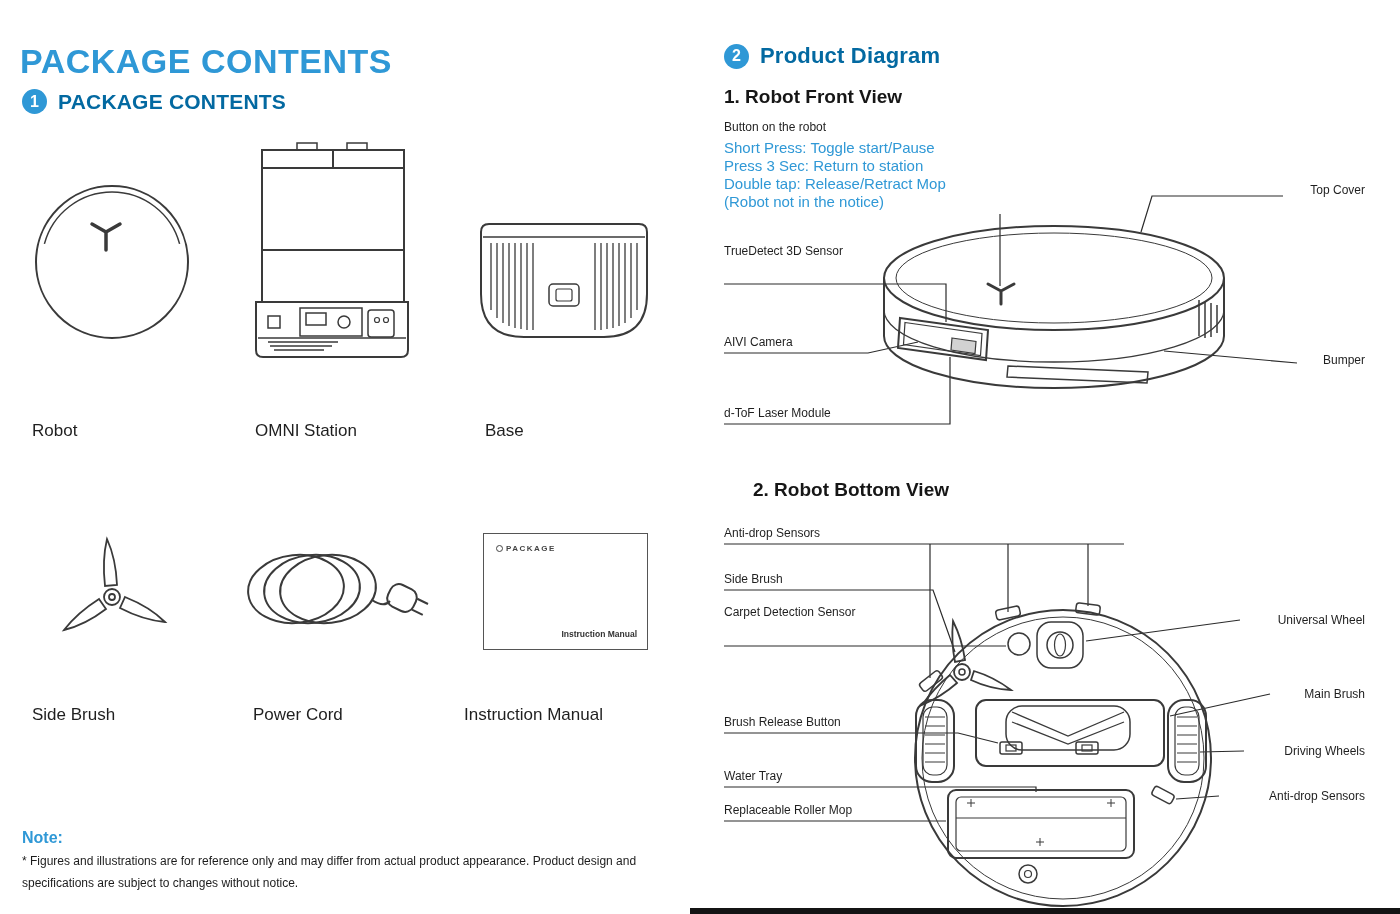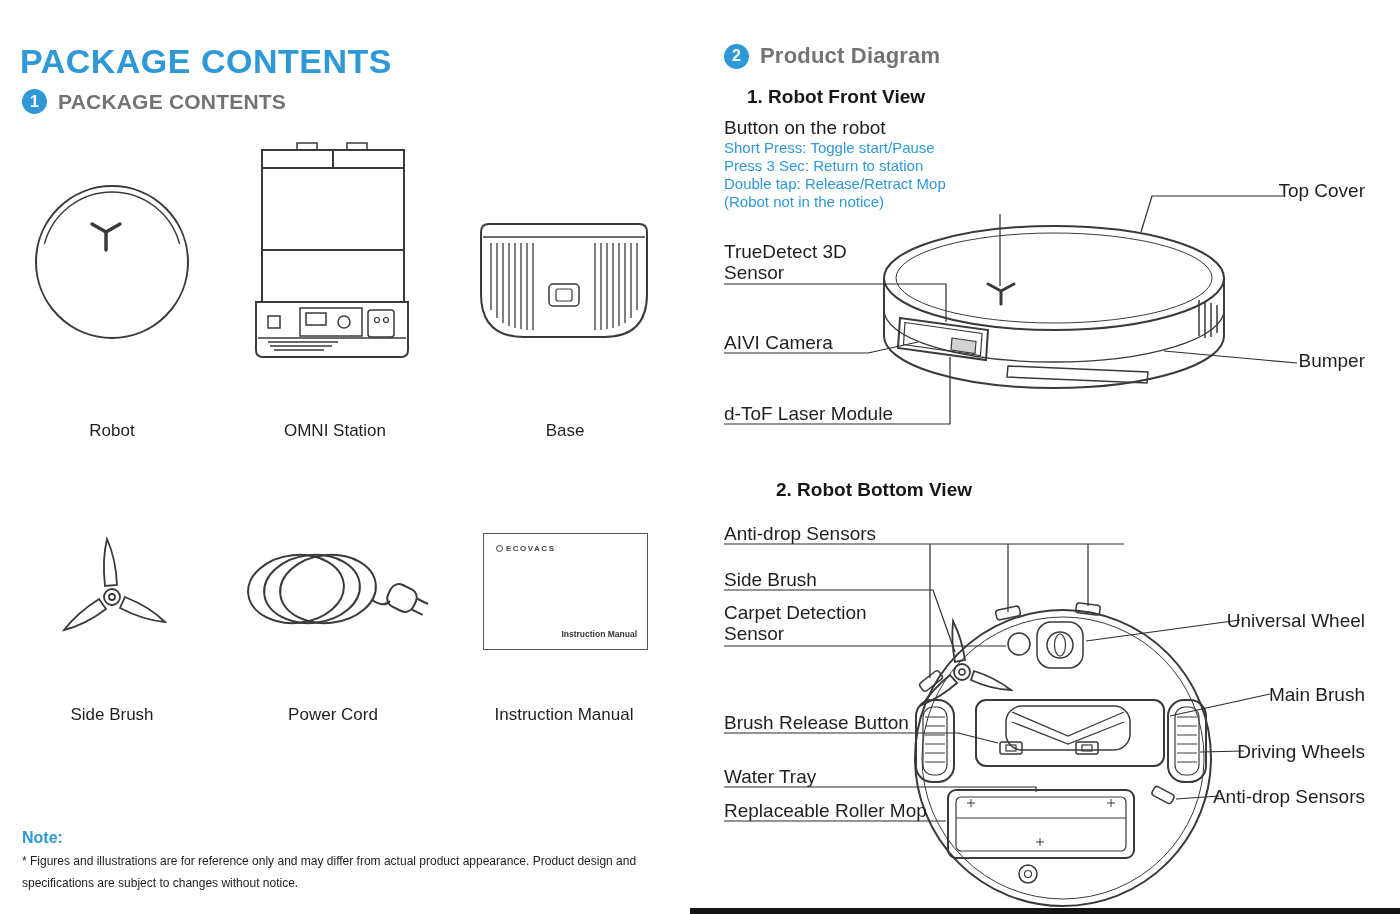--- a/index.html
+++ b/index.html
@@ -10,27 +10,27 @@
   }
   .art { position:absolute; left:0; top:0; pointer-events:none; }
   .abs { position:absolute; }
   .page-title { font-size:34px; font-weight:bold; color:var(--accent,#2f98d6); letter-spacing:.5px; }
   .sec-head { display:flex; align-items:center; gap:11px; }
   .badge {
     width:25px; height:25px; border-radius:50%; background:var(--accent,#2f98d6);
     color:#fff; font-size:16px; font-weight:bold; display:flex; align-items:center;
     justify-content:center; flex:0 0 auto;
   }
-  .sec-title { font-size:21px; font-weight:bold; color:#737373; letter-spacing:.2px; }
+  .sec-title { font-size:21px; font-weight:bold; color:#0369a1; letter-spacing:.2px; }
   .sec-title.lg { font-size:22px; }
-  .sub-head { font-size:19px; font-weight:bold; color:#161616;margin-left:23px; }
-  .lbl { font-size:19px; line-height:21px; color:#1f1f1f; }
+  .sub-head { font-size:19px; font-weight:bold; color:#161616; }
+  .lbl { font-size:12px; line-height:21px; color:#1f1f1f; }
   .blue { color:var(--accent,#2f98d6); }
   .press { font-size:15px; line-height:18px;text-align:right; }
-  .caption { font-size:17px; color:#1f1f1f; text-align:center; }
+  .caption { font-size:17px; color:#1f1f1f; text-align:left; }
   .note-head { font-size:16px; font-weight:bold; }
   .note-body { font-size:12px; line-height:21.5px; width:660px; color:#1c1c1c; }
   .manual-box { border:1.5px solid #555; background:#fff; }
   .manual-logo { position:absolute; left:12px; top:10px; font-size:8px; letter-spacing:1.5px;
     color:#444; font-weight:bold; display:flex; align-items:center; gap:3px; }
   .logo-mark { width:7px; height:7px; border:1px solid #444; border-radius:50%; display:inline-block; }
   .manual-caption { position:absolute; right:10px; bottom:10px; font-size:8.5px; color:#333; font-weight:bold; }
   .edge-bar { background:#141414; }
   svg .ln { stroke:var(--line,#3a3a3a); fill:none; }
   svg .leader { stroke:#2b2b2b; stroke-width:1.2; fill:none; }
@@ -178,21 +178,21 @@
   <div class="abs caption" style="left:32px;top:421px;width:160px">Robot</div>
   <div class="abs caption" style="left:255px;top:421px;width:160px">OMNI Station</div>
   <div class="abs caption" style="left:485px;top:421px;width:160px">Base</div>
   <div class="abs caption" style="left:32px;top:705px;width:160px">Side Brush</div>
   <div class="abs caption" style="left:253px;top:705px;width:160px">Power Cord</div>
   <div class="abs caption" style="left:464px;top:705px;width:200px">Instruction Manual</div>
 
   <div class="abs manual-box" style="left:483px;top:533px;width:165px;height:117px">
     <div class="manual-logo">
       <span class="logo-mark"></span>
-      <span>ECOVACS</span>
+      <span>PACKAGE</span>
     </div>
     <div class="manual-caption">Instruction Manual</div>
   </div>
 
   <div class="abs note-head blue" style="left:22px;top:829px">Note:</div>
   <div class="abs note-body" style="left:22px;top:851px">* Figures and illustrations are for reference only and may differ from actual product appearance. Product design and specifications are subject to changes without notice.</div>
 
   <div class="abs sec-head" style="left:724px;top:43px">
     <div class="badge">2</div>
     <div class="sec-title lg">Product Diagram</div>

